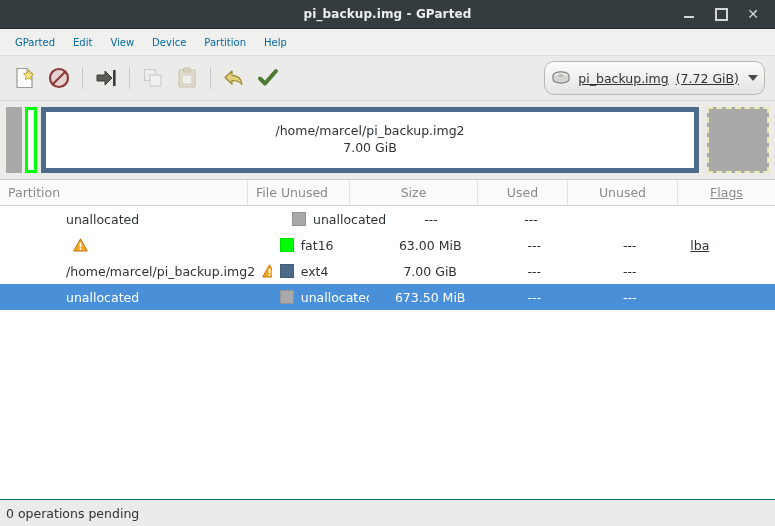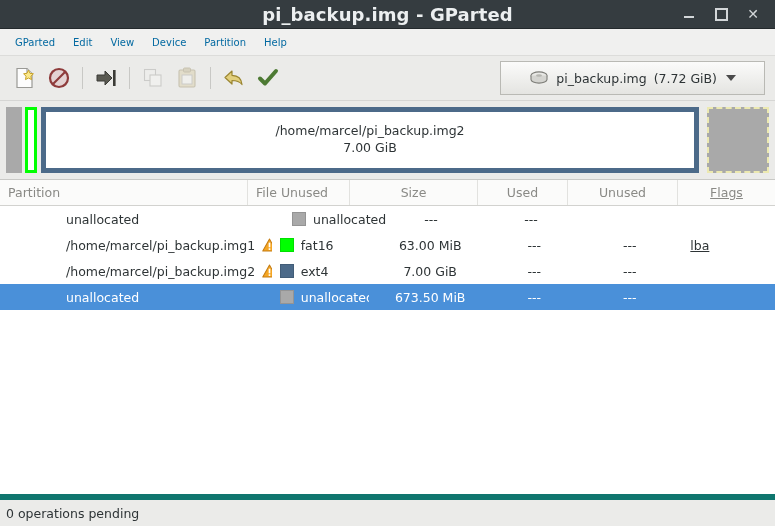--- a/index.html
+++ b/index.html
@@ -32,21 +32,21 @@
     align-items: center;
     position: relative;
     flex: none;
     border-bottom: 1px solid #23292c;
   }
   .titlebar-title {
     position: absolute;
     left: 0; right: 0;
     text-align: center;
     color: #eceff0;
-    font-size: 18px;
+    font-size: 12px;
     font-weight: bold;
     letter-spacing: 0.1px;
     pointer-events: none;
   }
   .win-buttons {
     margin-left: auto;
     display: flex;
     align-items: center;
     gap: 0px;
     padding-right: 6px;
@@ -114,26 +114,27 @@
     height: 22px;
     background: #c8c8c5;
     margin: 0 6px;
   }
   .device-combo {
     margin-left: auto;
     display: flex;
     align-items: center;
     gap: 7px;
     height: 32px;
-    padding: 0 28px;
+    padding: 0 6px;
     background: linear-gradient(#fbfbfa, #e4e4e1);
     border: 1px solid #b9b9b4;
-    border-radius: 0;
+    border-radius: 10px;
     cursor: pointer;
     margin-right: 2px;
+    text-decoration: underline;
   }
   .device-name { font-size: 12.5px; color: #2e3436; }
   .device-size { font-size: 12.5px; color: #2e3436; }
   .combo-arrow {
     width: 0; height: 0;
     border-left: 5px solid transparent;
     border-right: 5px solid transparent;
     border-top: 6px solid #4a4a4a;
     margin-left: 2px;
   }
@@ -271,21 +272,21 @@
     box-sizing: border-box;
   }
   .sw-unalloc { background: #a9a9a9; }
   .sw-fat16   { background: #00ff00; }
   .sw-ext4    { background: #4c6a89; }
 
   
   .statusbar {
     height: 26px;
     background: #ebebe9;
-    border-top: 6px solid #0f766e;
+    border-top: 1px solid #0f766e;
     display: flex;
     align-items: center;
     padding-left: 6px;
     font-size: 12.5px;
     color: #2e3436;
     flex: none;
   }
 </style>
 </head>
 <body>
@@ -418,21 +419,20 @@
           <span>unallocated</span>
         </div>
         <div class="td col-used center">---</div>
         <div class="td col-unused center">---</div>
         <div class="td col-flags"></div>
       </div>
 
       <div class="trow">
         <div class="td col-partition">
           <div class="part-name-cell">
-            <span>/home/marcel/pi_backup.img1</span>
             <svg class="warn-icon" viewBox="0 0 16 15">
               <path d="M8 1 L15.2 14 H0.8 Z" fill="#f5a623" stroke="#c57c12" stroke-width="1.1" stroke-linejoin="round"></path>
               <rect x="7.1" y="5" width="1.8" height="5" fill="#ffffff"></rect>
               <rect x="7.1" y="11" width="1.8" height="1.8" fill="#ffffff"></rect>
             </svg>
           </div>
         </div>
         <div class="td col-fs">
           <span class="swatch sw-fat16"></span>
           <span>fat16</span>

